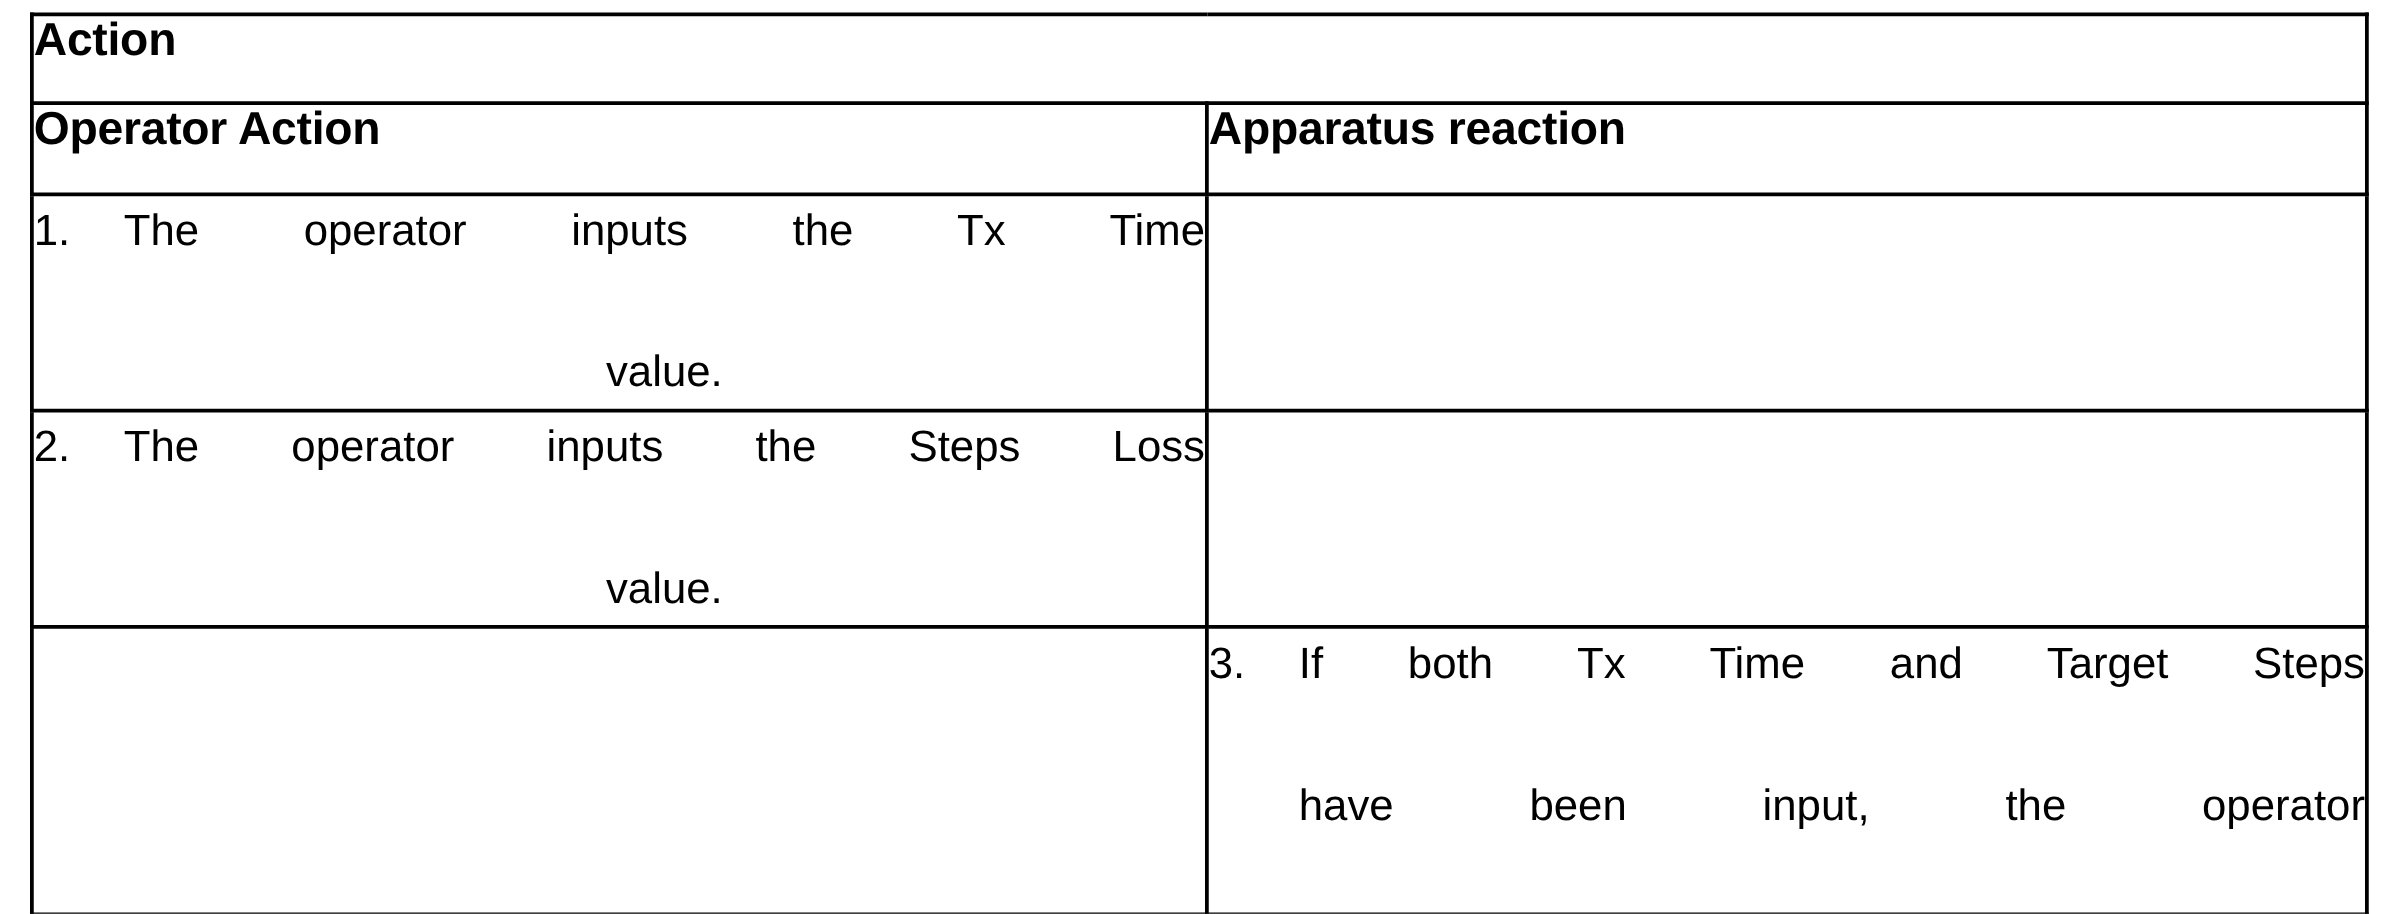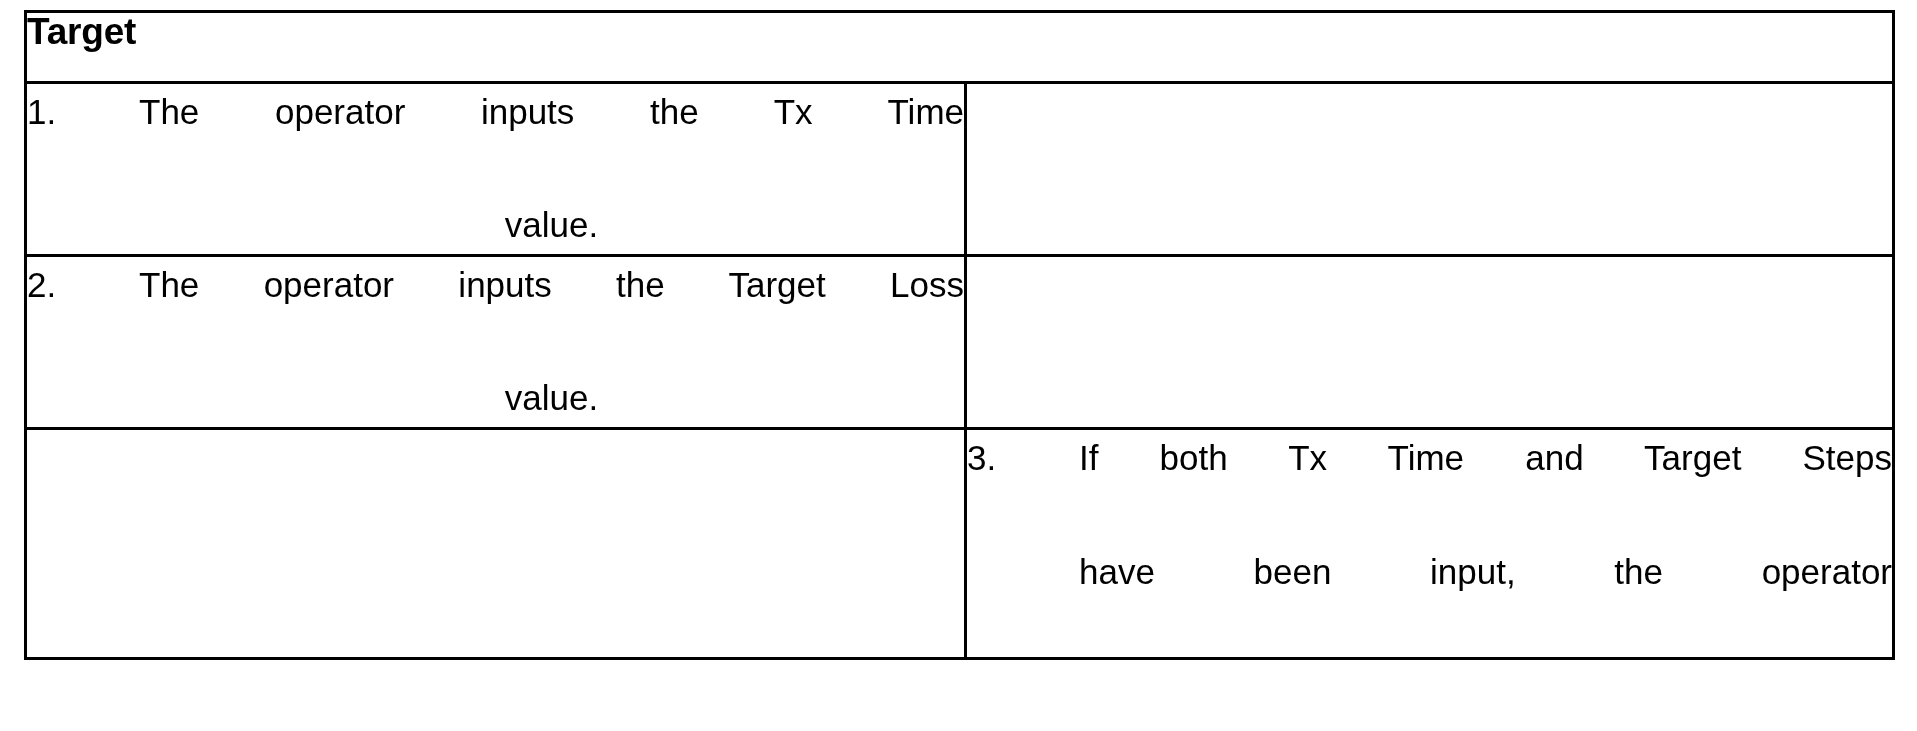--- a/index.html
+++ b/index.html
@@ -90,21 +90,20 @@
     width: 56px;
     text-align: left;
     font-size: 35px;
     line-height: 1.62;
   }
   
   .step .line {
     display: block;
     text-align: justify;
     text-justify: inter-word;
-    margin-left: 40px;
   }
   .step .line.stretch::after {
     content: "";
     display: inline-block;
     width: 100%;
     height: 0;
   }
   .step .line.flush {
     text-align: center;
   }
@@ -133,41 +132,49 @@
 
   <table class="steps-table">
     <colgroup>
       <col class="col-left">
       <col class="col-right">
     </colgroup>
     <tbody>
 
       <tr>
         <td class="cell-title" colspan="2">
-          <div class="title-text">Target</div>
+          <div class="title-text">Action</div>
         </td>
       </tr>
 
+      <tr>
+        <td class="cell-colhead">
+          <div class="colhead-text">Operator Action</div>
+        </td>
+        <td class="cell-colhead">
+          <div class="colhead-text">Apparatus reaction</div>
+        </td>
+      </tr>
 
       <tr>
         <td class="cell-body">
           <div class="step">
             <span class="num">1.</span>
             <span class="line stretch">The   operator   inputs   the   Tx   Time</span>
             <span class="line flush">value.</span>
           </div>
         </td>
         <td class="cell-body cell-empty"></td>
       </tr>
 
       <tr>
         <td class="cell-body">
           <div class="step">
             <span class="num">2.</span>
-            <span class="line stretch">The operator inputs the Target Loss</span>
+            <span class="line stretch">The operator inputs the Steps Loss</span>
             <span class="line flush">value.</span>
           </div>
         </td>
         <td class="cell-body cell-empty"></td>
       </tr>
 
       <tr>
         <td class="cell-body cell-empty"></td>
         <td class="cell-body">
           <div class="step">

